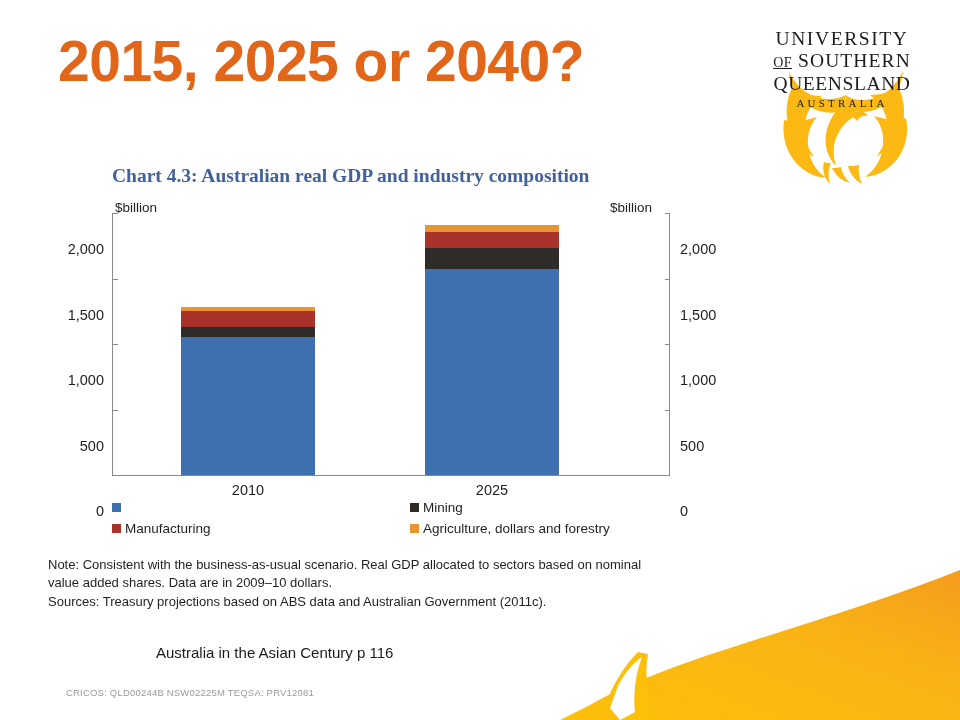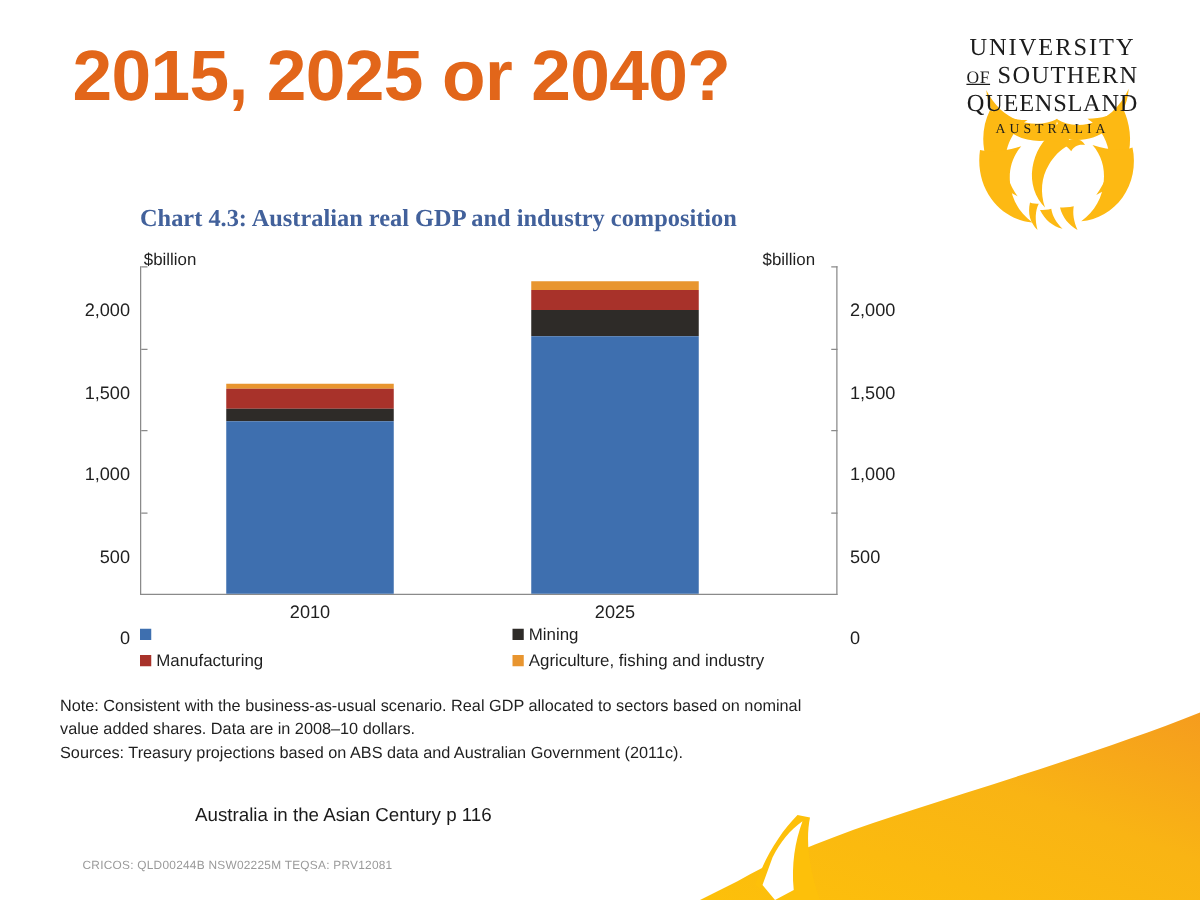--- a/index.html
+++ b/index.html
@@ -282,27 +282,27 @@
       <div class="legend-item">
         <span class="legend-swatch" style="background: rgb(46, 43, 40);"></span>
         <span>Mining</span>
       </div>
       <div class="legend-item">
         <span class="legend-swatch" style="background: rgb(168, 50, 42);"></span>
         <span>Manufacturing</span>
       </div>
       <div class="legend-item">
         <span class="legend-swatch" style="background: rgb(232, 149, 47);"></span>
-        <span>Agriculture, fishing and industry</span>
+        <span>Agriculture, dollars and forestry</span>
       </div>
     </div>
 
   <div id="note">
       <div>Note: Consistent with the business-as-usual scenario. Real GDP allocated to sectors based on nominal</div>
-      <div>value added shares. Data are in 2008–10 dollars.</div>
+      <div>value added shares. Data are in 2009–10 dollars.</div>
       <div>Sources: Treasury projections based on ABS data and Australian Government (2011c).</div>
     </div>
 </div>
 
 <div id="caption">Australia in the Asian Century p 116</div>
 
 <div id="cricos">CRICOS: QLD00244B NSW02225M   TEQSA: PRV12081</div>
 
 <svg id="swoosh" viewBox="0 0 400 180" preserveAspectRatio="none">
   <defs>

